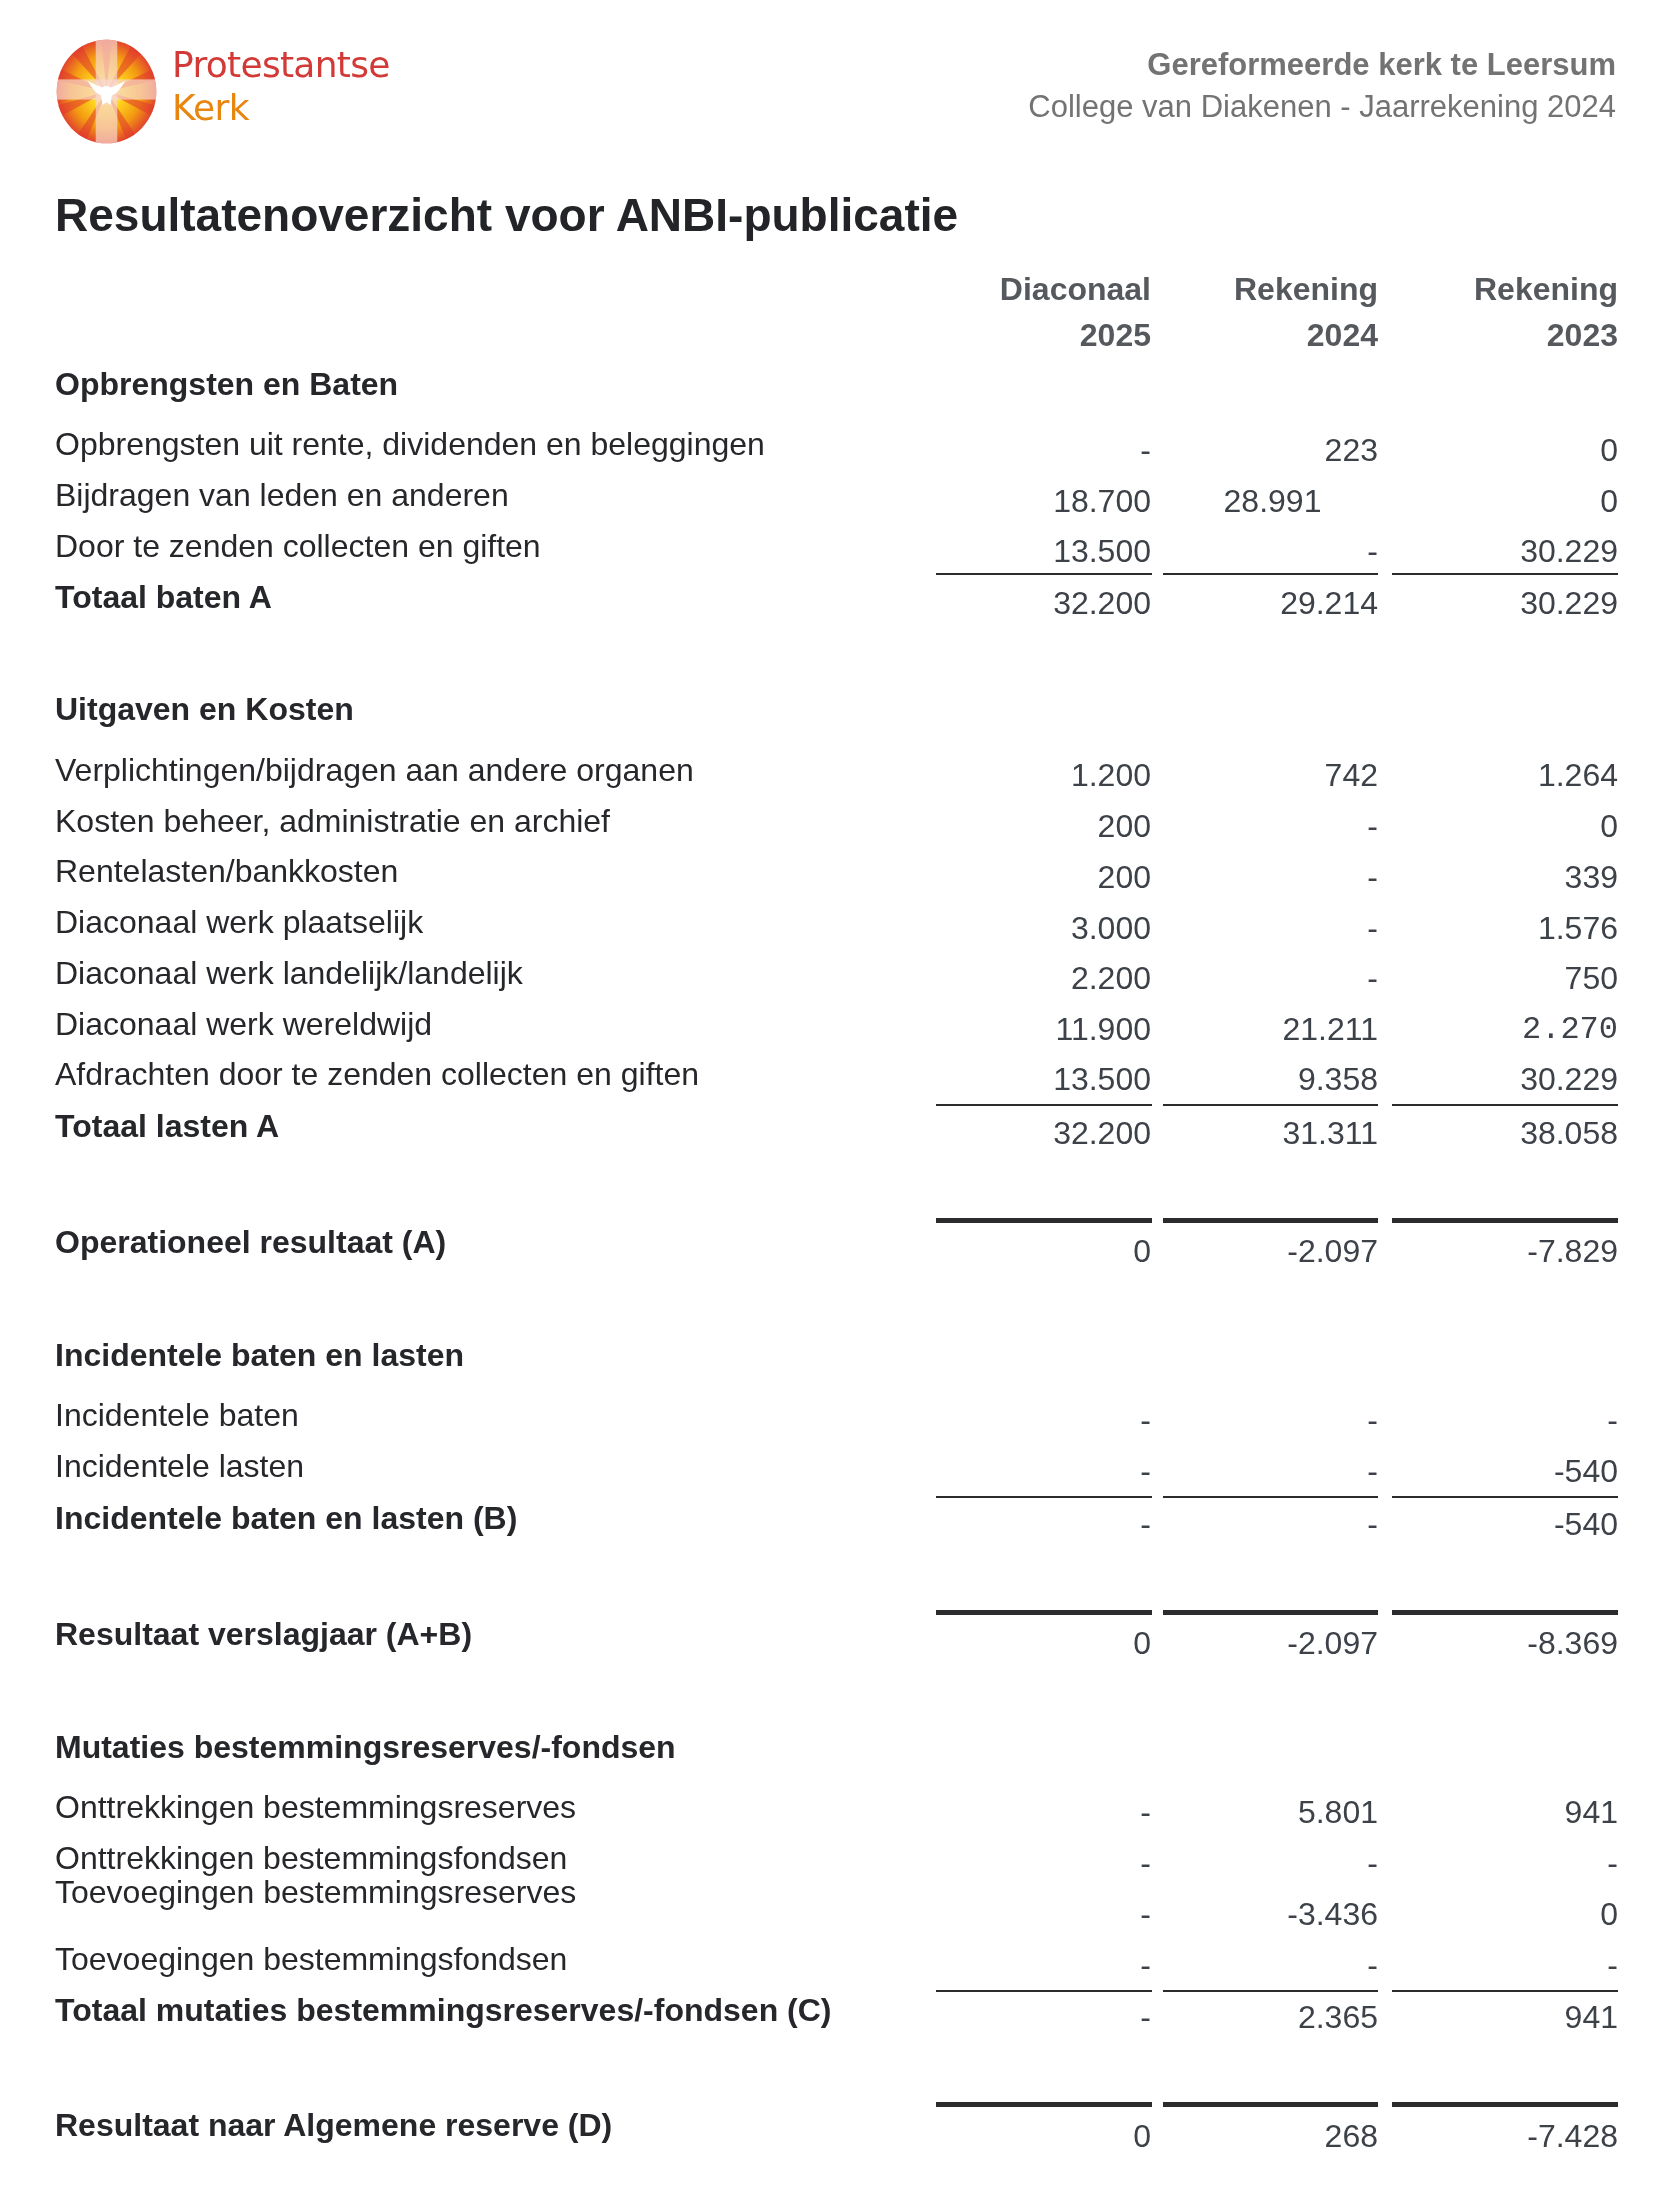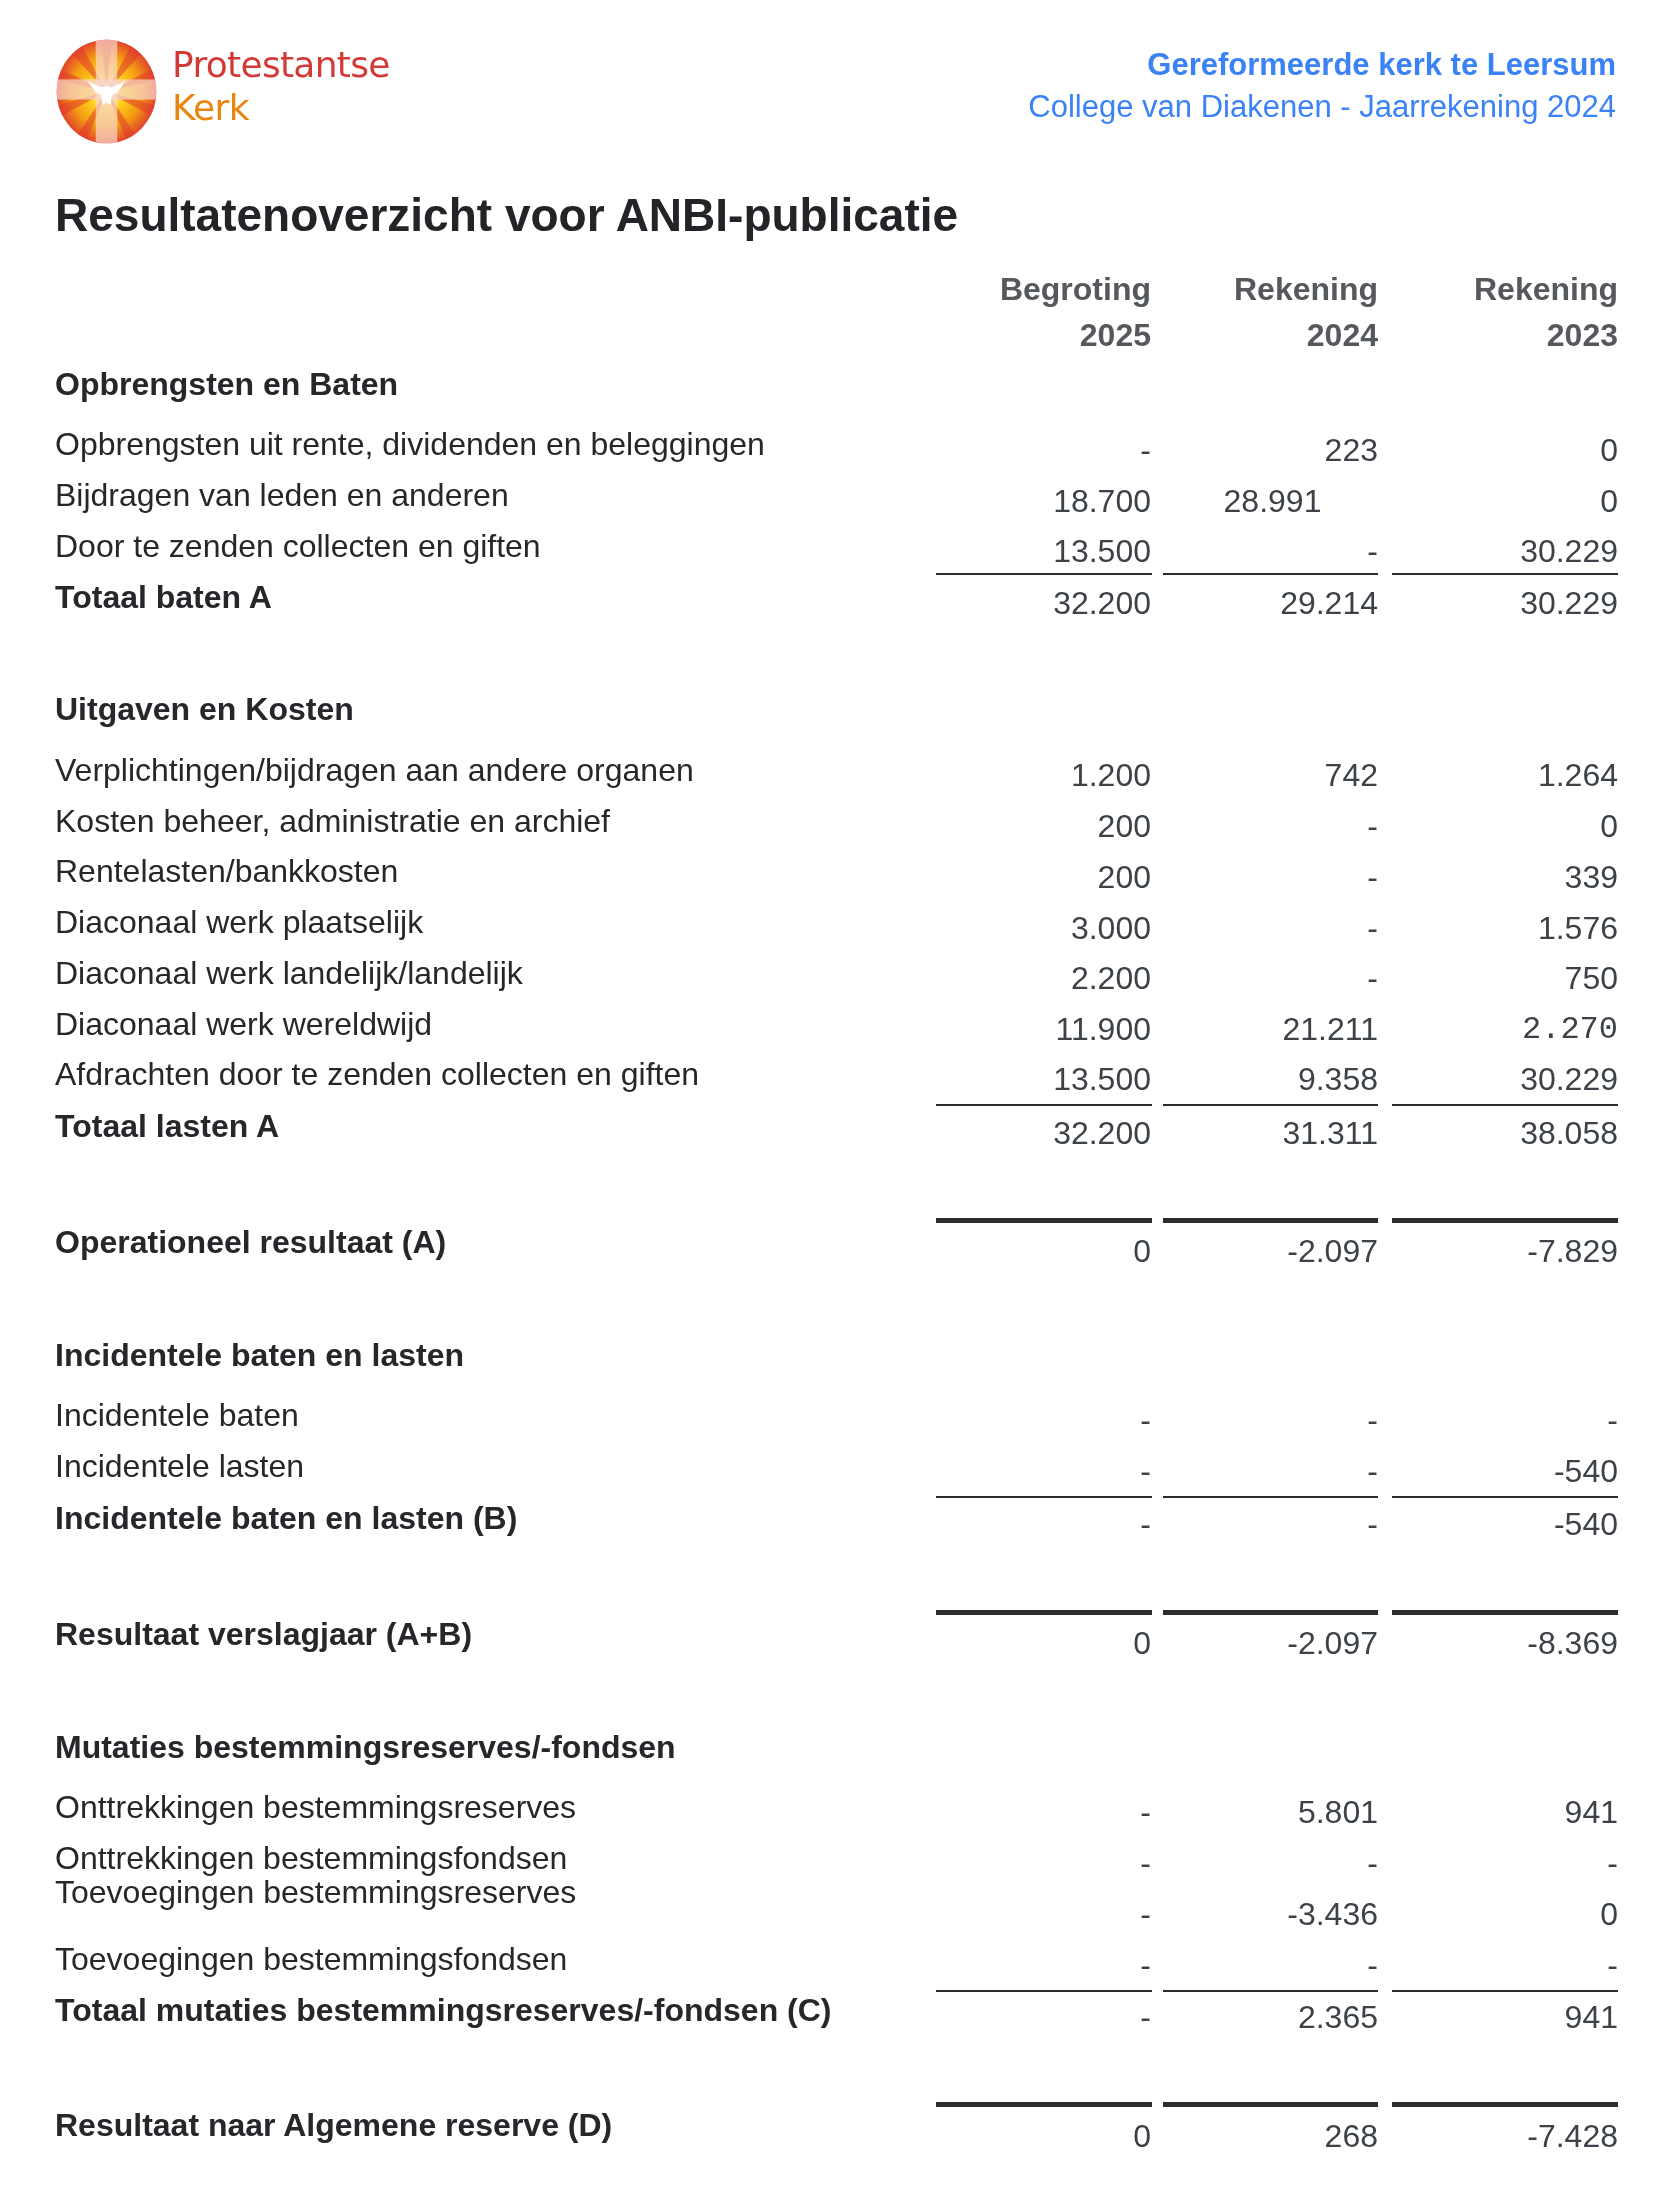--- a/index.html
+++ b/index.html
@@ -5,21 +5,21 @@
   html, body { margin:0; padding:0; background:#ffffff; }
   body { width:1678px; height:2205px; position:relative; overflow:hidden;
          font-family:"Liberation Sans", sans-serif; color:#222326; }
   .abs { position:absolute; }
   
   #logo { left:54px; top:39px; width:105px; height:105px; }
   .logo-word { position:absolute; left:172px; font-size:36px; font-family:"DejaVu Sans", sans-serif; letter-spacing:-0.7px; }
   #logo-w1 { top:44px; color:#d23a37; }
   #logo-w2 { top:87px; color:#e8860f; }
   
-  .hdr { position:absolute; right:62px; text-align:right; color:#3b82f6; font-size:31px; white-space:nowrap; }
+  .hdr { position:absolute; right:62px; text-align:right; color:#737373; font-size:31px; white-space:nowrap; }
   #hdr1 { top:47px; font-weight:bold; }
   #hdr2 { top:89px; }
   
   #title { left:55px; top:188px; font-size:46px; font-weight:bold; color:#232428; white-space:nowrap; }
   
   .colh { position:absolute; text-align:right; font-weight:bold; color:#55585c; font-size:32px; line-height:46px; white-space:nowrap; }
   
   .lbl { position:absolute; left:55px; font-size:32px; white-space:nowrap; color:#26272b; }
   .lbl.b { font-weight:bold; }
   .val { position:absolute; font-size:32px; text-align:right; color:#3d4249; white-space:nowrap; }
@@ -69,21 +69,21 @@
 </div>
 <div id="logo-w1" class="logo-word">Protestantse</div>
 <div id="logo-w2" class="logo-word">Kerk</div>
 
 <div id="hdr1" class="hdr">Gereformeerde kerk te Leersum</div>
 <div id="hdr2" class="hdr">College van Diakenen - Jaarrekening 2024</div>
 
 <div id="title" class="abs">Resultatenoverzicht voor ANBI-publicatie</div>
 
 <div class="colh c1" style="top:266px;">
-  <div>Begroting</div>
+  <div>Diaconaal</div>
   <div>2025</div>
 </div>
 <div class="colh c2" style="top:266px;">
   <div>Rekening</div>
   <div>2024</div>
 </div>
 <div class="colh c3" style="top:266px;">
   <div>Rekening</div>
   <div>2023</div>
 </div>

